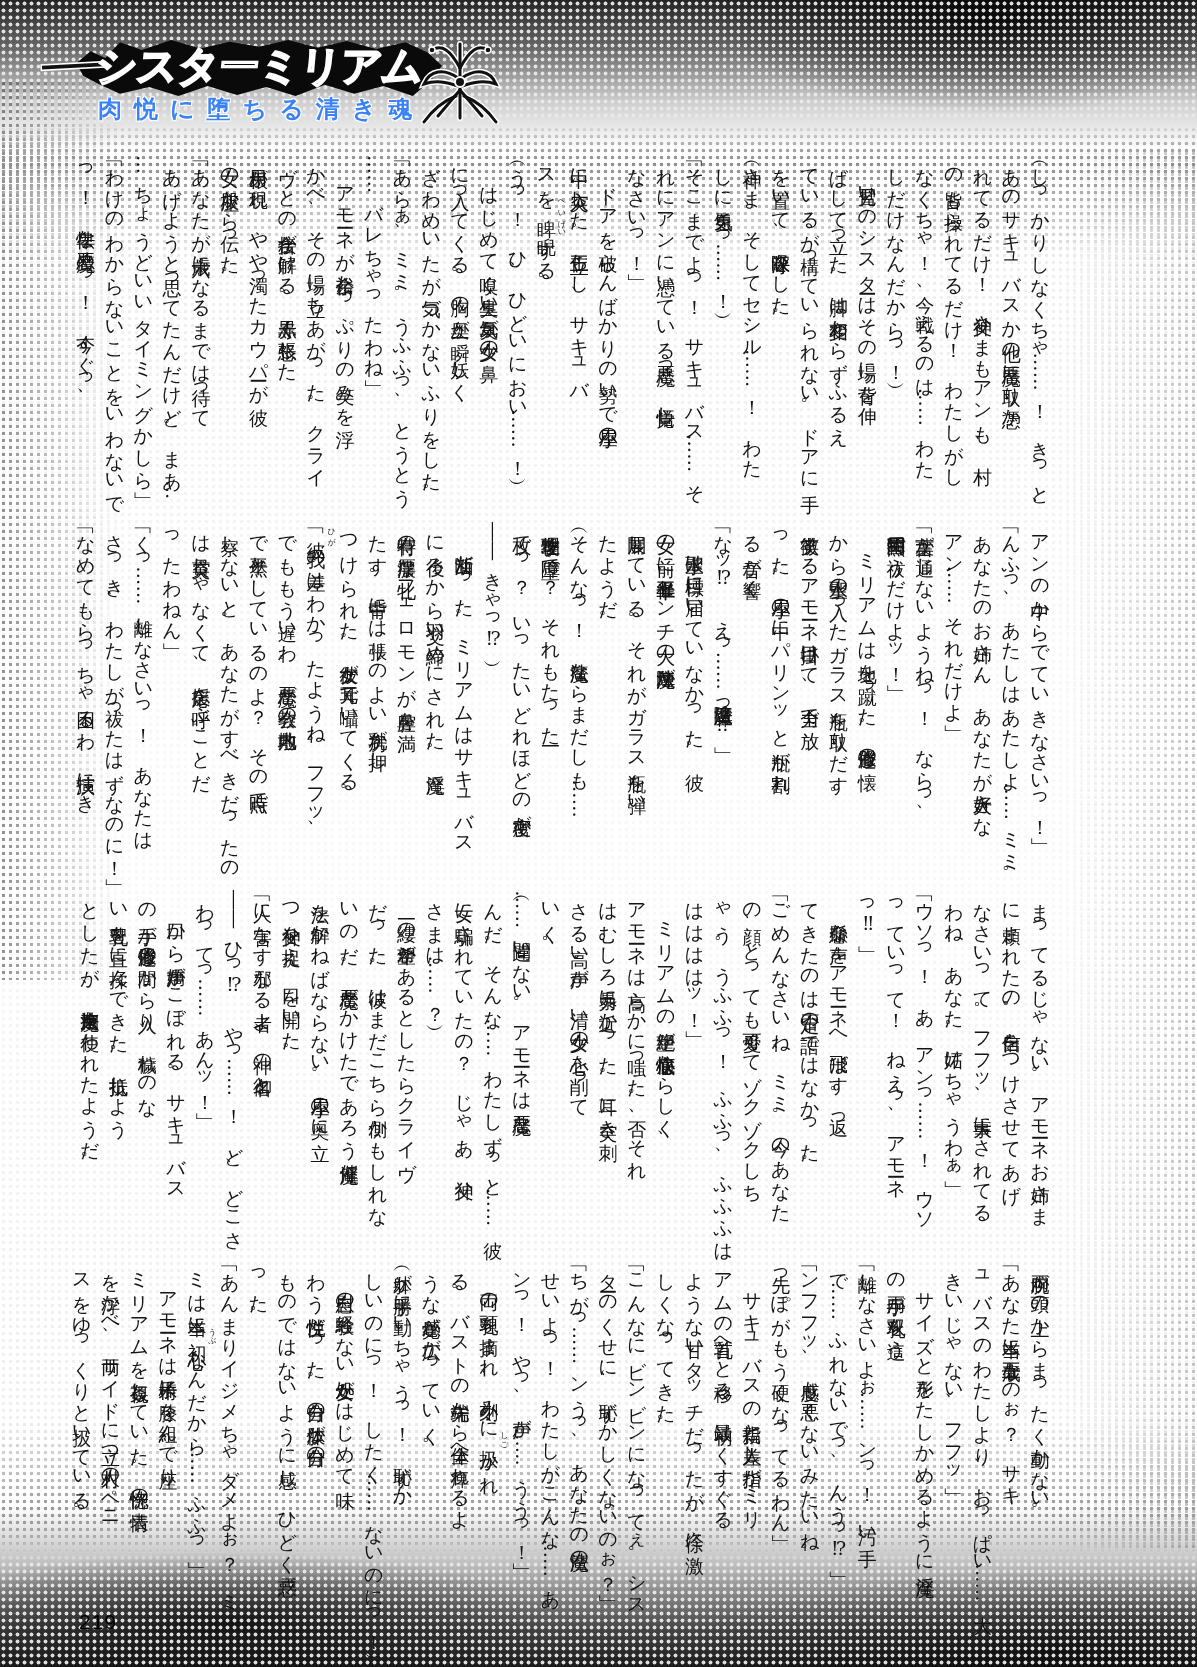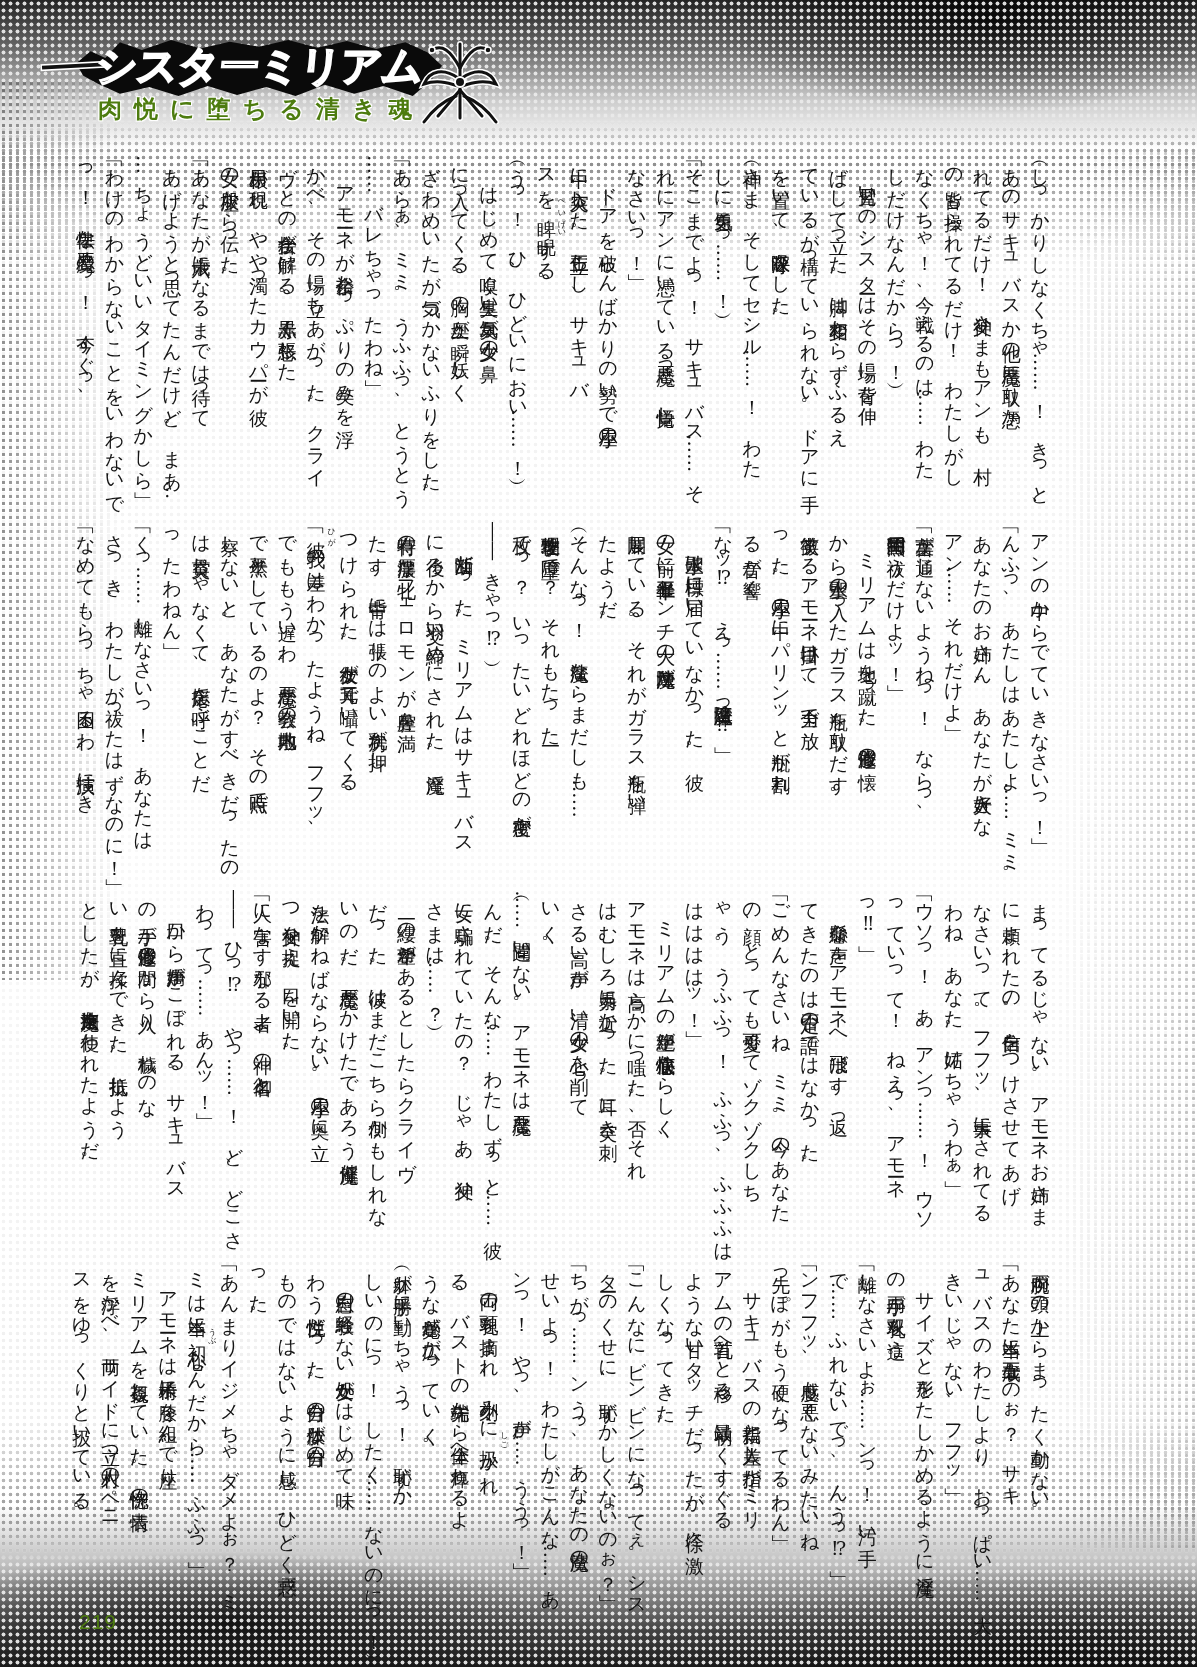--- a/index.html
+++ b/index.html
@@ -70,41 +70,41 @@
     position: absolute; left: 34px; top: 8px;
     font-family: "DejaVu Sans", sans-serif; font-weight: bold;
     font-size: 41px; line-height: 56px; letter-spacing: -1px;
     color: #0a0a0a; -webkit-text-stroke: 2px #ffffff;
     transform: skewX(-6deg); white-space: nowrap;
   }
   .subtitle {
     position: absolute; left: 36px; top: 64px;
     font-family: "DejaVu Serif", serif; font-weight: bold;
     font-size: 24px; line-height: 30px; letter-spacing: 12px;
-    color: #4d7c0f;
+    color: #3b82f6;
     text-shadow: 1px 1px 0 #fff, -1px -1px 0 #fff, 1px -1px 0 #fff, -1px 1px 0 #fff, 0 0 3px #fff;
     white-space: nowrap;
   }
   .ornament { position: absolute; left: 356px; top: 8px; width: 84px; height: 86px; }
 
   
   .tier {
     position: absolute; left: 75px; width: 980px; height: 326px;
     writing-mode: vertical-rl;
     font-size: 19px; line-height: 28.8px; letter-spacing: 0.15px;
     color: #141414;
   }
   .col { height: 326px; white-space: nowrap; overflow: visible; }
   rt { font-size: 8px; line-height: 1; }
 
   
   .page-number {
     position: absolute; left: 79px; top: 1611px;
     font-family: "Liberation Sans", sans-serif; font-size: 21px; line-height: 1;
-    color: #4d7c0f; letter-spacing: 1px;
+    color: #000000; letter-spacing: 1px;
   }
 </style>
 </head>
 <body>
 
 <div class="page">
 
   <div class="bg-shade"></div>
   <div class="bg-dots-dark"></div>
   <div class="bg-dots-light"></div>

